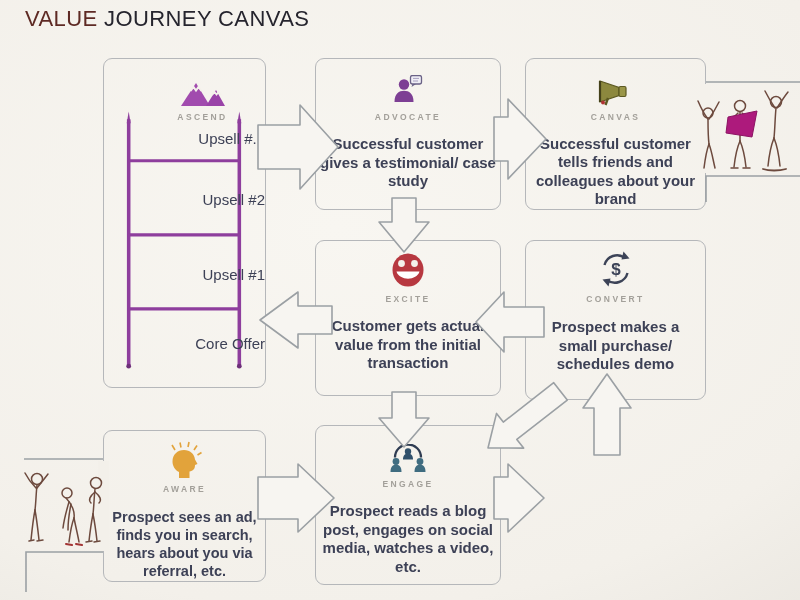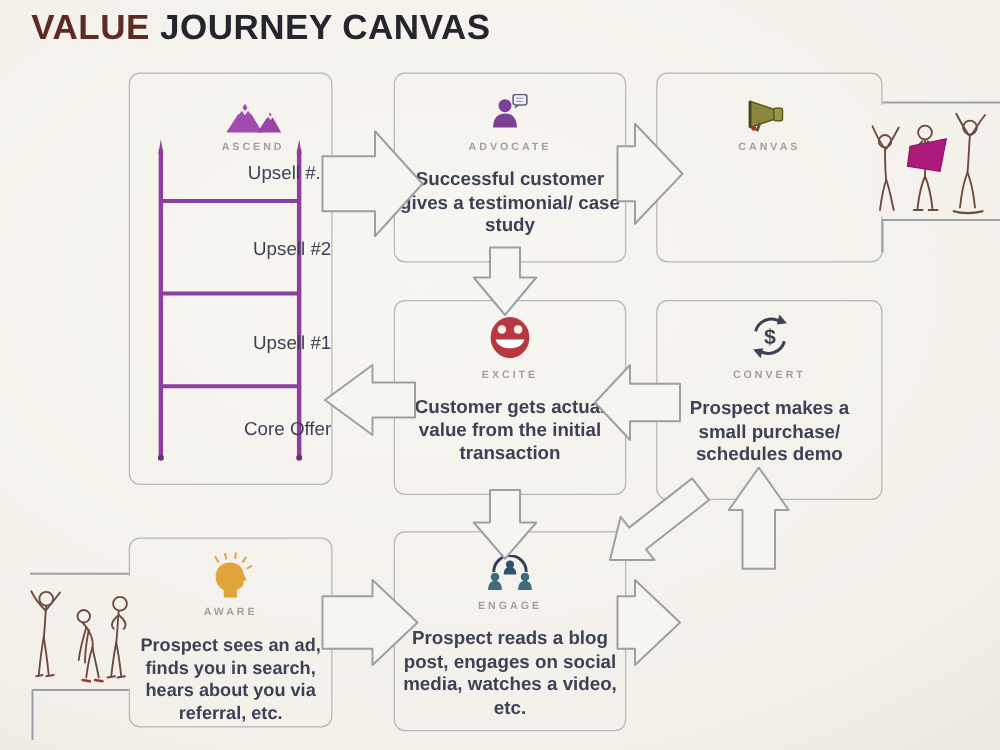--- a/index.html
+++ b/index.html
@@ -1,19 +1,19 @@
 <!DOCTYPE html>
 <html><head>
 <meta charset="utf-8">
 <style>
   html,body{margin:0;padding:0;background:#cfccc6;}
   .stage{position:relative;width:800px;height:600px;overflow:hidden;
     font-family:"Liberation Sans",sans-serif;
     background:radial-gradient(130% 115% at 42% 38%, #f8f6f1 0%, #f3f0ea 55%, #e3e0d9 90%, #d5d2cb 100%);}
-  .page-title{position:absolute;left:25px;top:6px;font-size:28px;font-weight:bold;letter-spacing:.4px;z-index:3;}
+  .page-title{position:absolute;left:25px;top:6px;font-size:22px;font-weight:normal;letter-spacing:.4px;z-index:3;}
   .page-title .t1{color:#5e2a24;}
   .page-title .t2{color:#26252e;}
   .box{position:absolute;border:1.6px solid #b5b7ba;border-radius:9px;z-index:2;box-sizing:border-box;}
   .box-inner{display:flex;flex-direction:column;align-items:center;padding-top:10px;height:100%;box-sizing:border-box;}
   .icon-wrap{height:38px;display:flex;align-items:flex-end;justify-content:center;}
   .stage-label{font-size:8.5px;font-weight:bold;letter-spacing:2.4px;color:#a3a09a;margin-top:5px;}
   .box-text{margin-top:13px;font-weight:bold;font-size:15px;line-height:1.24;color:#3d4156;text-align:center;}
   .box-ascend{left:103px;top:58px;width:163px;height:330px;padding-left:36px;}
   .box-advocate{left:315px;top:58px;width:186px;height:152px;}
   .box-promote{left:525px;top:58px;width:181px;height:152px;}
@@ -95,20 +95,21 @@
       <div class="icon-wrap">
         <svg width="38" height="28" viewBox="0 0 38 28">
           <polygon points="3,2 22,8.5 22,16.5 3,23" fill="#8c883e" stroke="#5c5922" stroke-width="1.2"></polygon>
           <rect x="22" y="7.5" width="7" height="10" rx="1.5" fill="#9a9648" stroke="#5c5922" stroke-width="1.2"></rect>
           <path d="M11,19 L8.5,26" stroke="#5c5922" stroke-width="2.4"></path>
           <circle cx="6" cy="23.5" r="2" fill="#b03232"></circle>
           <line x1="3" y1="2" x2="3" y2="23" stroke="#44411a" stroke-width="2.2"></line>
         </svg>
       </div>
       <div class="stage-label">CANVAS</div>
+      <div class="box-text">Successful customer tells friends and colleagues about your brand</div>
     </div>
   </div>
 
   <div class="box box-excite">
     <div class="box-inner">
       <div class="icon-wrap">
         <svg width="38" height="38" viewBox="0 0 38 38">
           <ellipse cx="19" cy="19" rx="15.5" ry="16.5" fill="#b73840"></ellipse>
           <circle cx="12.5" cy="12.5" r="3.4" fill="#f4f1eb"></circle>
           <circle cx="25.5" cy="12.5" r="3.4" fill="#f4f1eb"></circle>

